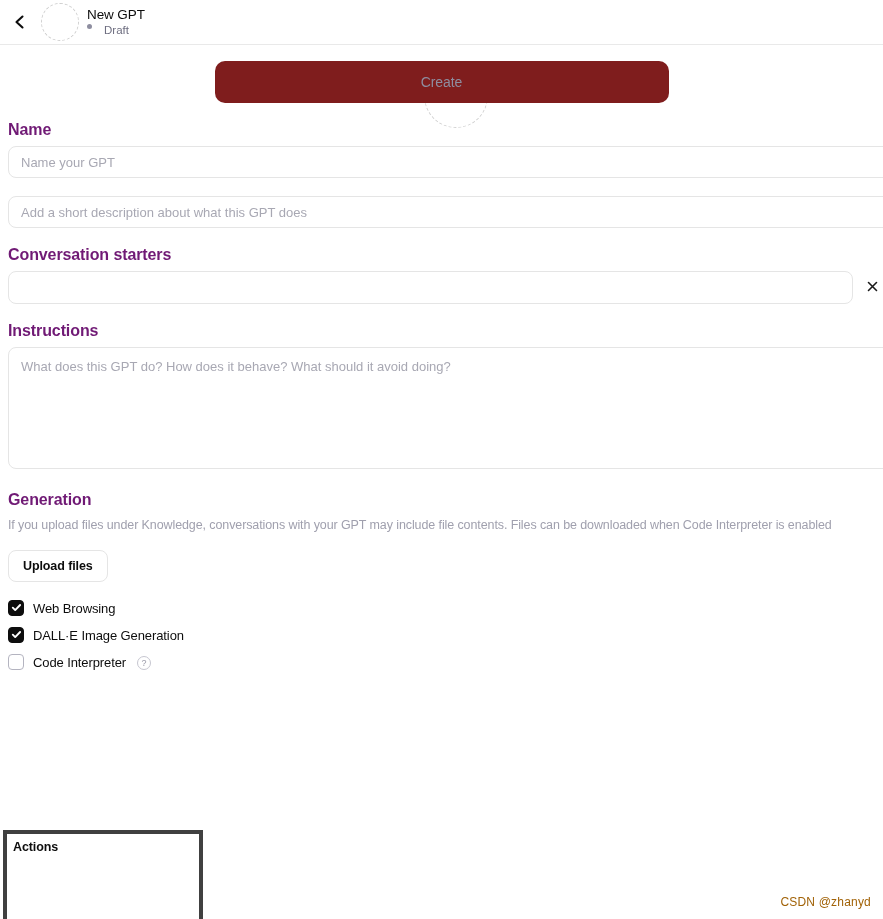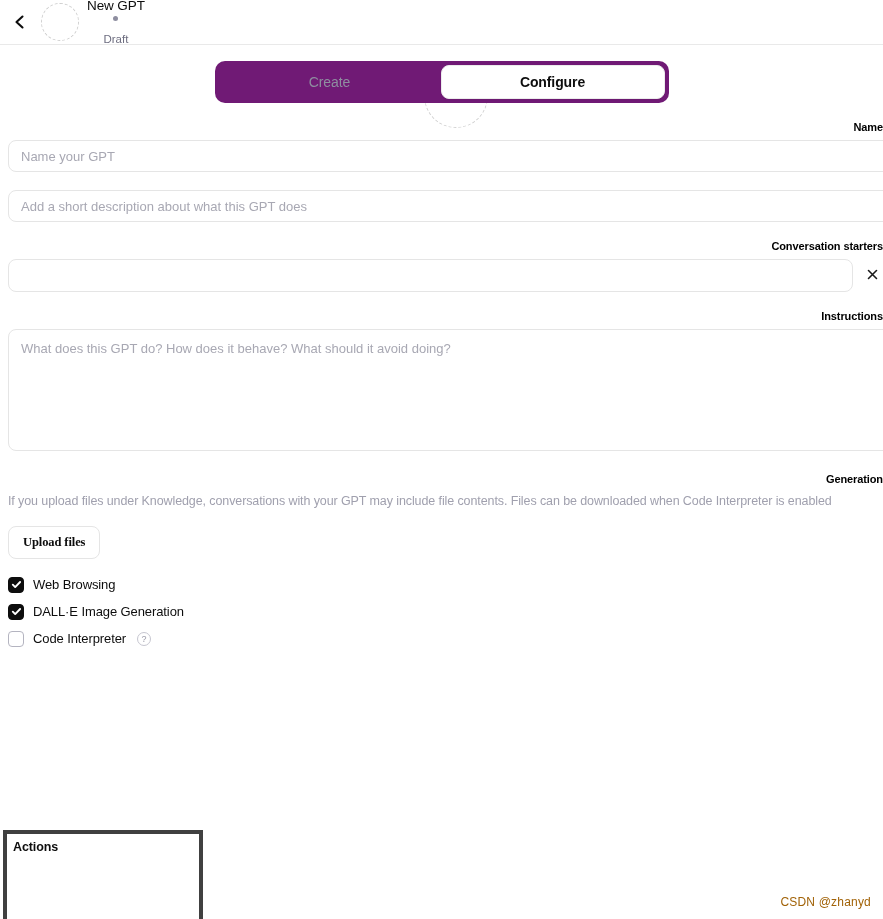--- a/index.html
+++ b/index.html
@@ -54,44 +54,42 @@
   .header-title {
     font-size: 13.5px;
     font-weight: normal;
     color: #0d0d0d;
     letter-spacing: -0.1px;
   }
   .header-status {
     font-size: 11.5px;
     color: #6e6e80;
     display: flex;
-    align-items: center;
     gap: 12px;
     margin-top: 2px;
-    flex-direction: column;
   }
   .status-dot {
     width: 5px;
     height: 5px;
     border-radius: 50%;
     background: #8e8ea0;
     display: inline-block;
   }
 
   
   .tabs-wrap {
     display: flex;
     justify-content: center;
     padding-top: 16px;
     position: relative;
     z-index: 2;
   }
   .tabs {
     display: flex;
-    background: #701a75;
+    background: #7f1d1d;
     border-radius: 10px;
     padding: 4px;
     width: 454px;
     box-sizing: border-box;
   }
   .tab {
     flex: 1 1 0;
     text-align: center;
     font-size: 14px;
     padding: 9px 0;
@@ -120,26 +118,25 @@
     border: 1.5px dashed #d2d2d2;
     z-index: 1;
   }
 
   
   .form {
     padding: 0 0 0 8px;
     margin-top: 18px;
   }
   .field-label {
-    font-size: 11px;
+    font-size: 16px;
     font-weight: bold;
-    color: #000000;
+    color: #701a75;
     letter-spacing: -0.1px;
     margin-bottom: 7px;
-    text-align: right;
   }
   .section { margin-bottom: 18px; }
 
   .text-input {
     width: 980px;
     height: 32px;
     box-sizing: border-box;
     border: 1px solid #e5e5e5;
     border-radius: 8px;
     padding: 0 12px;
@@ -209,28 +206,28 @@
   .btn-outline {
     display: inline-block;
     border: 1px solid #e5e5e5;
     border-radius: 8px;
     background: #ffffff;
     font-size: 12.5px;
     font-weight: bold;
     color: #0d0d0d;
     padding: 8px 14px;
     cursor: pointer;
-    font-family: Liberation Serif, serif;
+    font-family: Liberation Sans, sans-serif;
     letter-spacing: -0.1px;
   }
 
   
   .cap-row {
     display: flex;
-    align-items: center;
+    align-items: flex-end;
     gap: 9px;
     margin-bottom: 11px;
     cursor: pointer;
   }
   .checkbox {
     width: 16px;
     height: 16px;
     border-radius: 4px;
     box-sizing: border-box;
     flex: 0 0 auto;
@@ -317,21 +314,20 @@
       <span class="status-dot"></span>
       <span>Draft</span>
     </div>
   </div>
 </div>
 
 <div class="avatar-big"></div>
 <div class="tabs-wrap">
   <div class="tabs">
     <div class="tab">Create</div>
-    <div class="tab active">Configure</div>
   </div>
 </div>
 
 <div class="form">
 
   <div class="section">
     <div class="field-label">Name</div>
     <input class="text-input" type="text" placeholder="Name your GPT" style="">
   </div>
 

